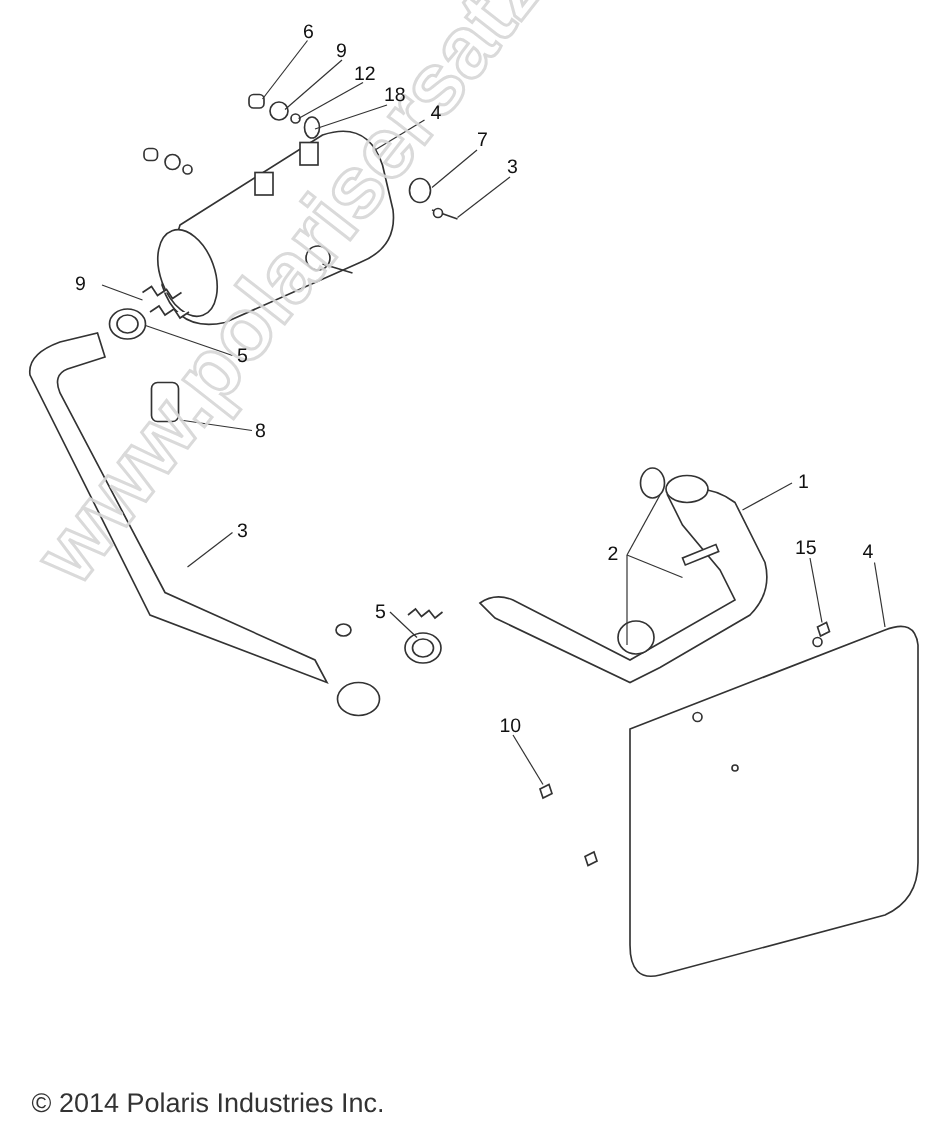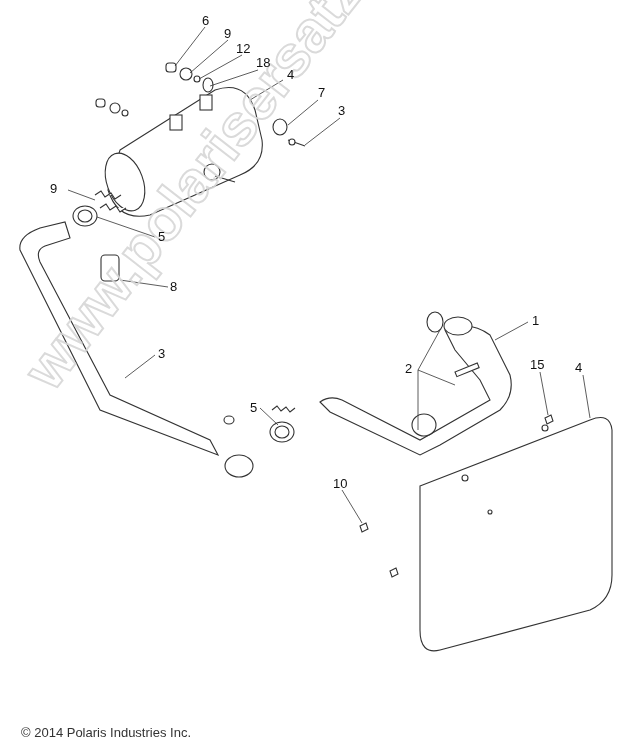--- a/index.html
+++ b/index.html
@@ -3,21 +3,21 @@
 <meta charset="utf-8">
 <style>
   html, body { margin: 0; padding: 0; background: #ffffff; }
   body { width: 629px; height: 750px; position: relative; overflow: hidden; font-family: "Liberation Sans", sans-serif; }
   #diagram { position: absolute; left: 0; top: 0; width: 629px; height: 750px; }
   .part { fill: #ffffff; stroke: #333333; stroke-width: 1.1; }
   .lead { stroke: #333333; stroke-width: 0.8; fill: none; }
   .callout { position: absolute; font-size: 13px; color: #111; line-height: 1; }
   .watermark { position: absolute; left: 10px; top: 360px; font-size: 58px; font-weight: bold; color: transparent;
     -webkit-text-stroke: 2px #d6d6d6; transform: rotate(-52deg); transform-origin: left top; white-space: nowrap; opacity: 0.9; }
-  .copyright { position: absolute; left: 21px; top: 725px; font-size: 13px; color: #333; }
+  .copyright { position: absolute; left: 21px; top: 725px; font-size: 18px; color: #333; }
 </style>
 </head>
 <body>
 
 <svg id="diagram" viewBox="0 0 629 750" xmlns="http://www.w3.org/2000/svg">
 
   <g>
     <path class="part" d="M120 150 L215 90 Q245 80 255 110 L262 140 Q265 165 240 175 L150 215 Q118 222 108 190 Z"></path>
     <ellipse class="part" cx="125" cy="182" rx="18" ry="30" transform="rotate(-20 125 182)"></ellipse>
     <rect class="part" x="200" y="95" width="12" height="15"></rect>

